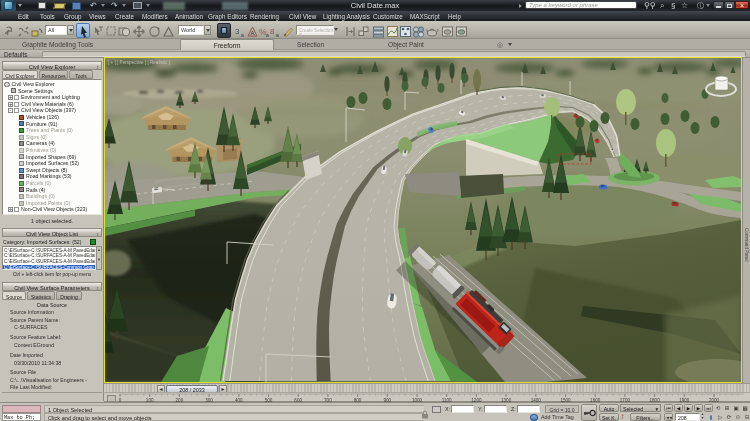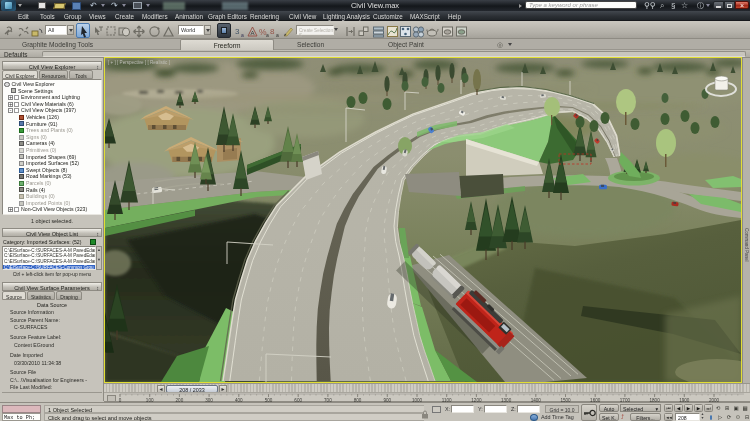--- a/index.html
+++ b/index.html
@@ -18,21 +18,21 @@
  <div class="abs" style="left:54px;top:3px;width:11px;height:6px;background:#d8c872;border:1px solid #6a5c28;transform:skewX(-12deg);"></div>
  <div class="abs" style="left:72px;top:2px;width:9px;height:8px;background:#5a81b4;border:1px solid #2c4a74;"></div>
  <div class="abs" style="left:90px;top:3px;color:#b9c6d4;font-size:8px;line-height:6px;">↶</div>
  <div class="abs" style="left:101px;top:4px;border-left:2px solid transparent;border-right:2px solid transparent;border-top:3px solid #889;"></div>
  <div class="abs" style="left:111px;top:3px;color:#b9c6d4;font-size:8px;line-height:6px;">↷</div>
  <div class="abs" style="left:122px;top:4px;border-left:2px solid transparent;border-right:2px solid transparent;border-top:3px solid #889;"></div>
  <div class="abs" style="left:133px;top:2px;width:9px;height:7px;border:1px solid #9aa4ae;background:#4a5058;"></div>
  <div class="abs" style="left:146px;top:4px;border-left:2px solid transparent;border-right:2px solid transparent;border-top:3px solid #889;"></div>
  <div class="abs" style="left:163px;top:2px;width:22px;height:8px;background:rgba(140,170,150,0.55);filter:blur(1px);"></div>
  <div class="abs" style="left:222px;top:2px;width:26px;height:8px;background:rgba(150,180,185,0.5);filter:blur(1px);"></div>
- <div class="abs" style="left:0;top:1px;width:750px;text-align:center;color:#e2e2e2;font-size:7.5px;">Civil View.max</div>
+ <div class="abs" style="left:0;top:1px;width:750px;text-align:center;color:#e2e2e2;font-size:7.5px;">Civil Date.max</div>
  <div class="abs" style="left:519px;top:2px;border-top:2.5px solid transparent;border-bottom:2.5px solid transparent;border-left:3px solid #999;margin-top:2px;"></div>
  <div class="abs" style="left:525px;top:1px;width:112px;height:8px;background:#fdfdfb;border-radius:2px;border:1px solid #444;color:#999;font-style:italic;font-size:6px;line-height:7px;padding-left:3px;">Type a keyword or phrase</div>
  <div class="abs" style="left:644px;top:1px;color:#cfd4d8;font-size:8px;line-height:9px;">⚲⚲</div>
  <div class="abs" style="left:660px;top:2px;color:#cfd4d8;font-size:8px;line-height:8px;">⌕</div>
  <div class="abs" style="left:671px;top:1px;color:#cfd4d8;font-size:8px;line-height:9px;">§</div>
  <div class="abs" style="left:681px;top:1px;color:#cfd4d8;font-size:8px;line-height:9px;">☆</div>
  <div class="abs" style="left:697px;top:1px;color:#cfd4d8;font-size:7px;line-height:9px;">ⓘ</div>
  <div class="abs" style="left:706px;top:4px;border-left:2px solid transparent;border-right:2px solid transparent;border-top:3px solid #889;"></div>
  <div class="abs" style="left:713px;top:1px;width:11px;height:8px;background:linear-gradient(#6a6f76,#3a3e44);border:1px solid #23262a;border-radius:2px 0 0 2px;">
         <div style="margin:4px 2px 0;height:2px;background:#d8d8d8;"></div>

